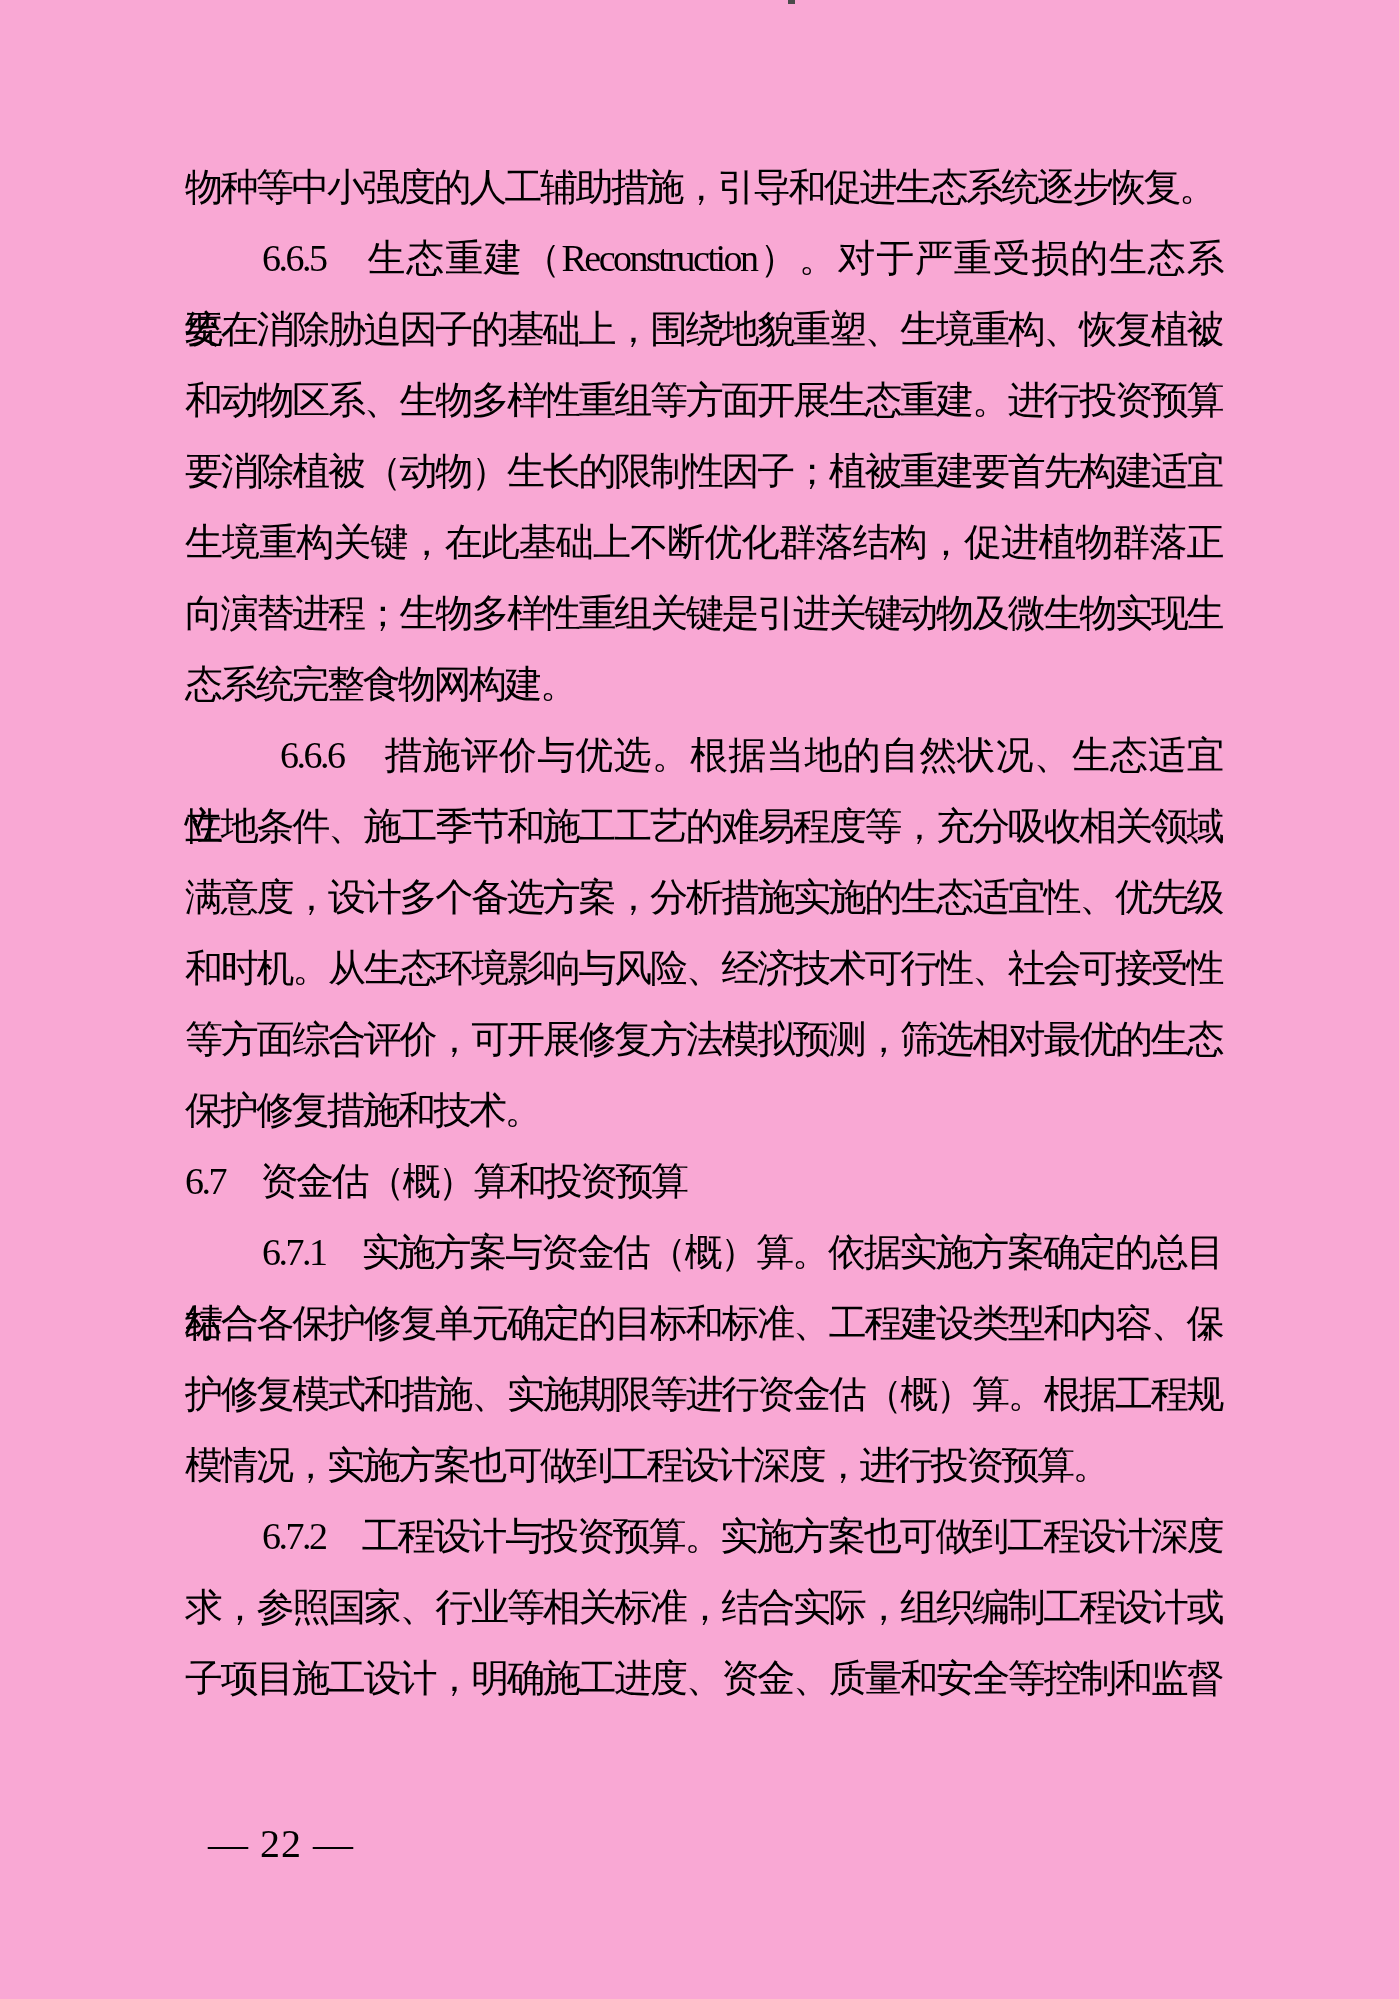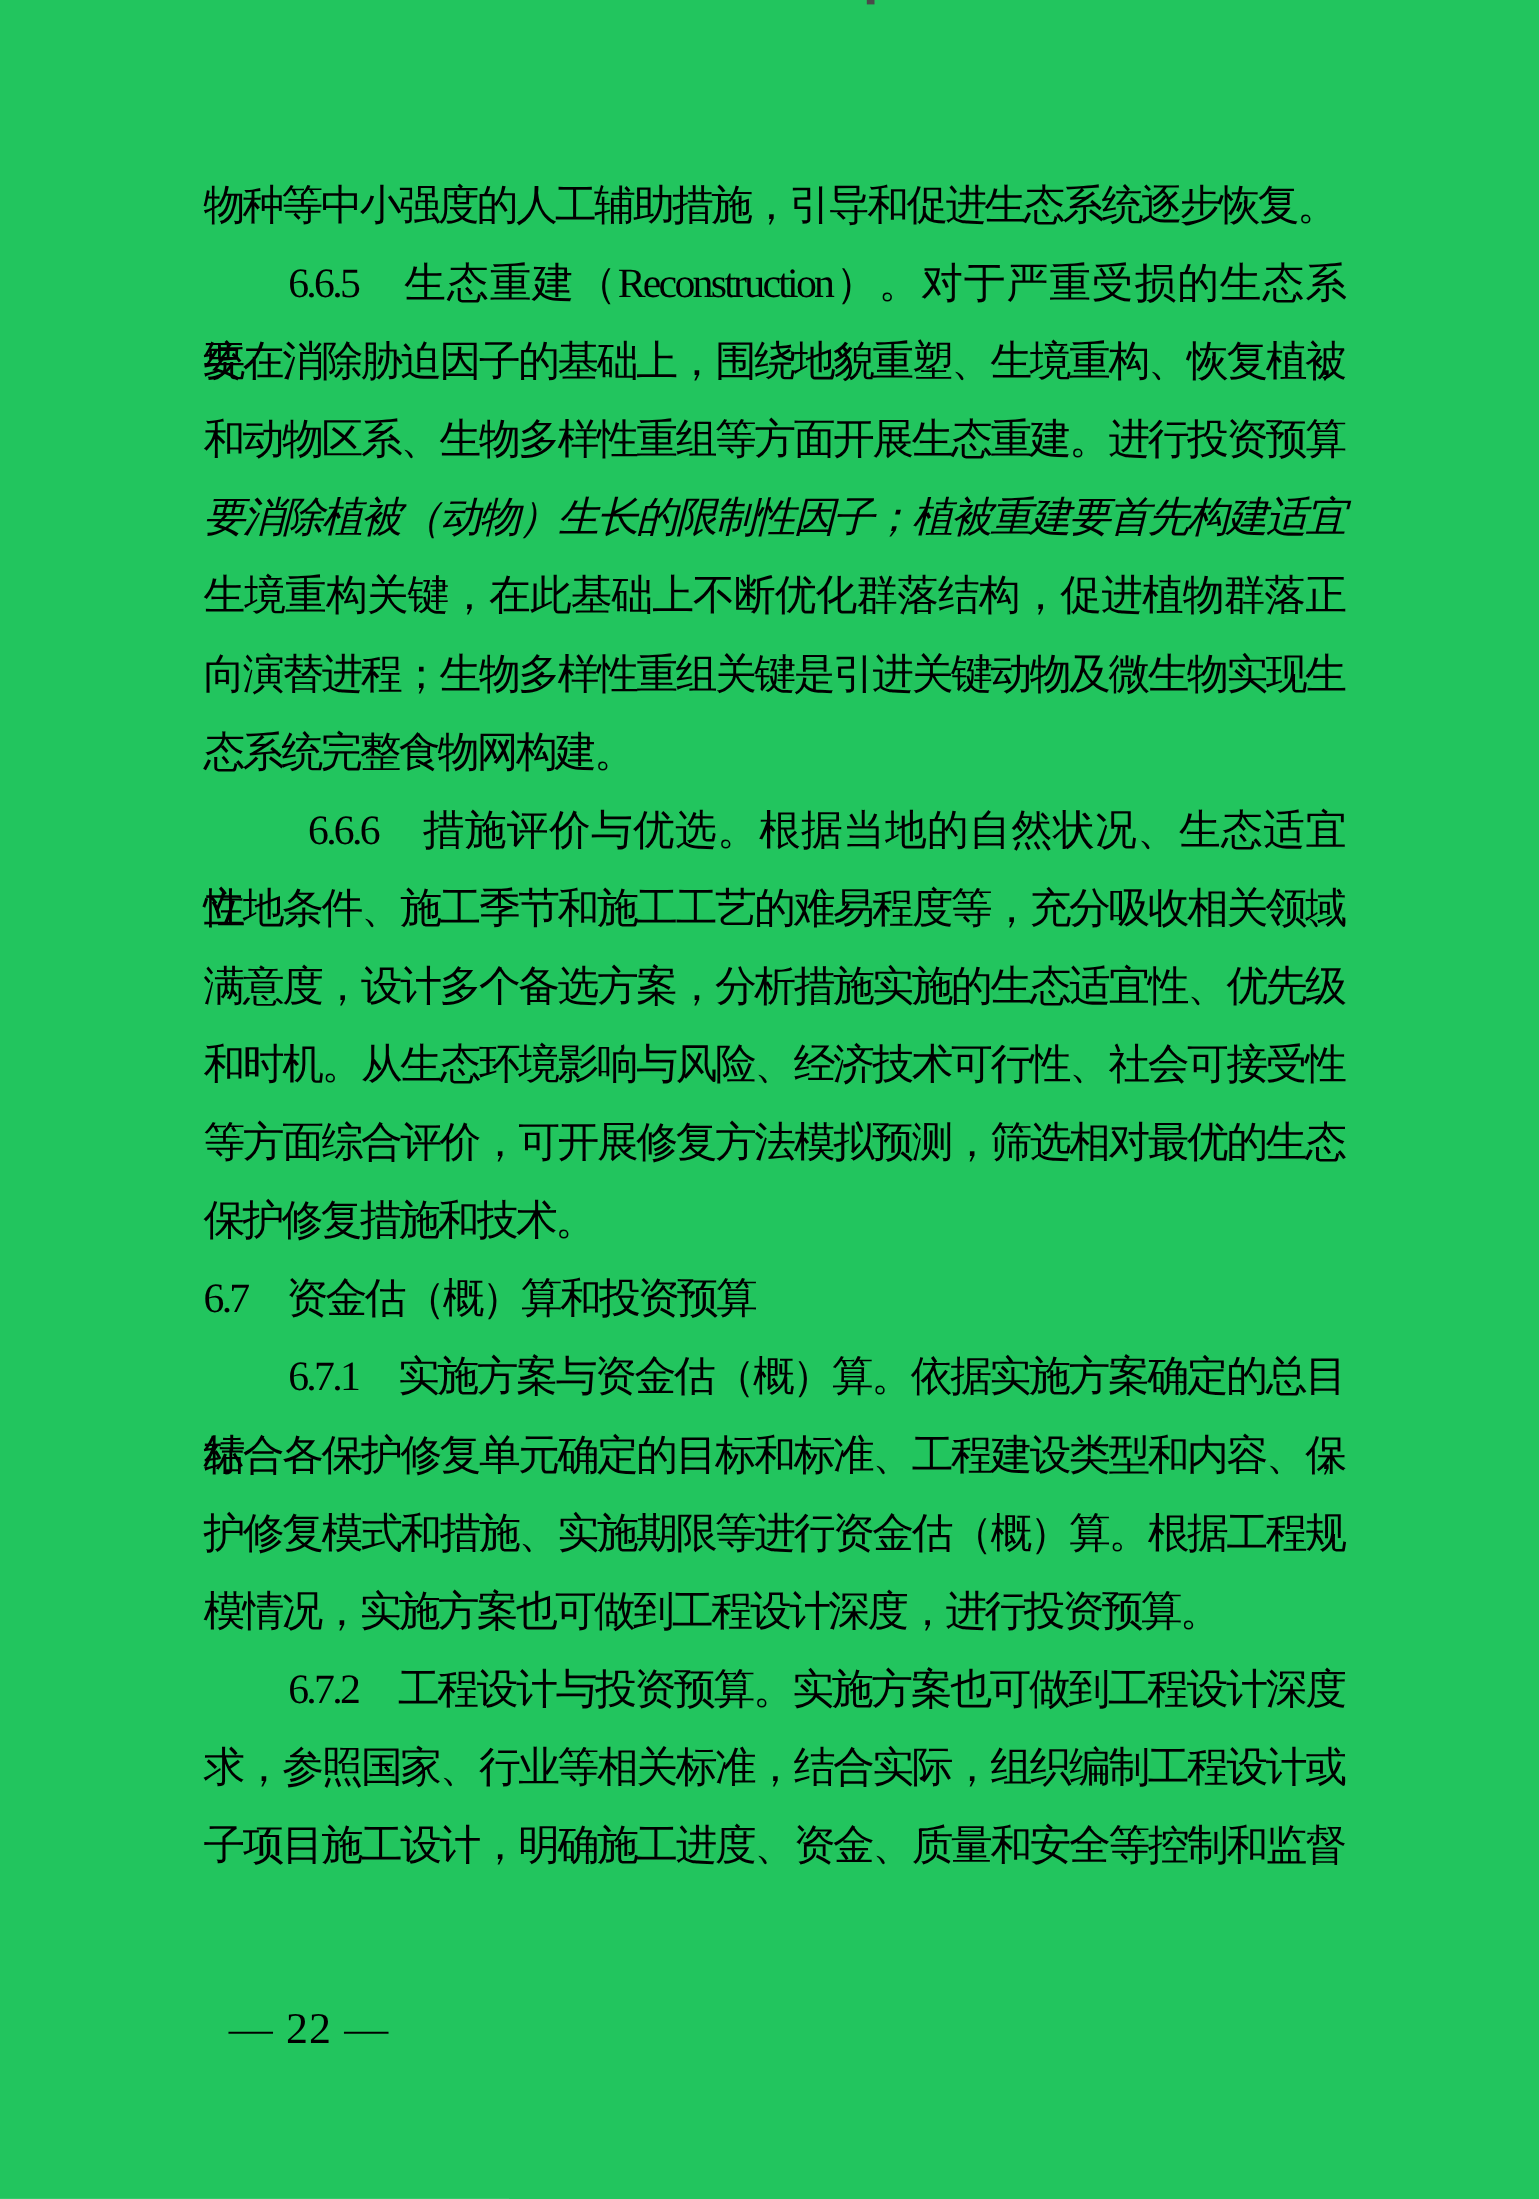--- a/index.html
+++ b/index.html
@@ -1,20 +1,20 @@
 <!DOCTYPE html>
 <html><head>
 <meta charset="utf-8">
 <style>
   html, body { margin: 0; padding: 0; background: #e8e8e8; }
   .page {
     position: relative;
     width: 1399px;
     height: 1999px;
-    background: #22c55e;
+    background: #f9a8d4;
     font-family: "Liberation Serif", "DejaVu Serif", serif;
     color: #000000;
     overflow: hidden;
   }
   .text-block {
     position: absolute;
     left: 185px;
     top: 152px;
     width: 1037px;
   }
@@ -51,21 +51,21 @@
 </head>
 <body>
 
 <div class="page">
   <div class="top-mark"></div>
   <div class="text-block">
       <div class="line" style="text-indent: 0px;">物种等中小强度的人工辅助措施，引导和促进生态系统逐步恢复。</div>
       <div class="line fill" style="text-indent: 77px;">6.6.5　生态重建（Reconstruction）。对于严重受损的生态系统，</div>
       <div class="line fill" style="text-indent: 0px;">要在消除胁迫因子的基础上，围绕地貌重塑、生境重构、恢复植被</div>
       <div class="line fill" style="text-indent: 0px;">和动物区系、生物多样性重组等方面开展生态重建。进行投资预算</div>
-      <div class="line fill" style="text-indent: 0px; font-style: italic;">要消除植被（动物）生长的限制性因子；植被重建要首先构建适宜</div>
+      <div class="line fill" style="text-indent: 0px;">要消除植被（动物）生长的限制性因子；植被重建要首先构建适宜</div>
       <div class="line fill" style="text-indent: 0px;">生境重构关键，在此基础上不断优化群落结构，促进植物群落正</div>
       <div class="line fill" style="text-indent: 0px;">向演替进程；生物多样性重组关键是引进关键动物及微生物实现生</div>
       <div class="line" style="text-indent: 0px;">态系统完整食物网构建。</div>
       <div class="line fill" style="text-indent: 95px;">6.6.6　措施评价与优选。根据当地的自然状况、生态适宜性、</div>
       <div class="line fill" style="text-indent: 0px;">立地条件、施工季节和施工工艺的难易程度等，充分吸收相关领域</div>
       <div class="line fill" style="text-indent: 0px;">满意度，设计多个备选方案，分析措施实施的生态适宜性、优先级</div>
       <div class="line fill" style="text-indent: 0px;">和时机。从生态环境影响与风险、经济技术可行性、社会可接受性</div>
       <div class="line fill" style="text-indent: 0px;">等方面综合评价，可开展修复方法模拟预测，筛选相对最优的生态</div>
       <div class="line" style="text-indent: 0px;">保护修复措施和技术。</div>
       <div class="line" style="text-indent: 0px;">6.7　资金估（概）算和投资预算</div>

